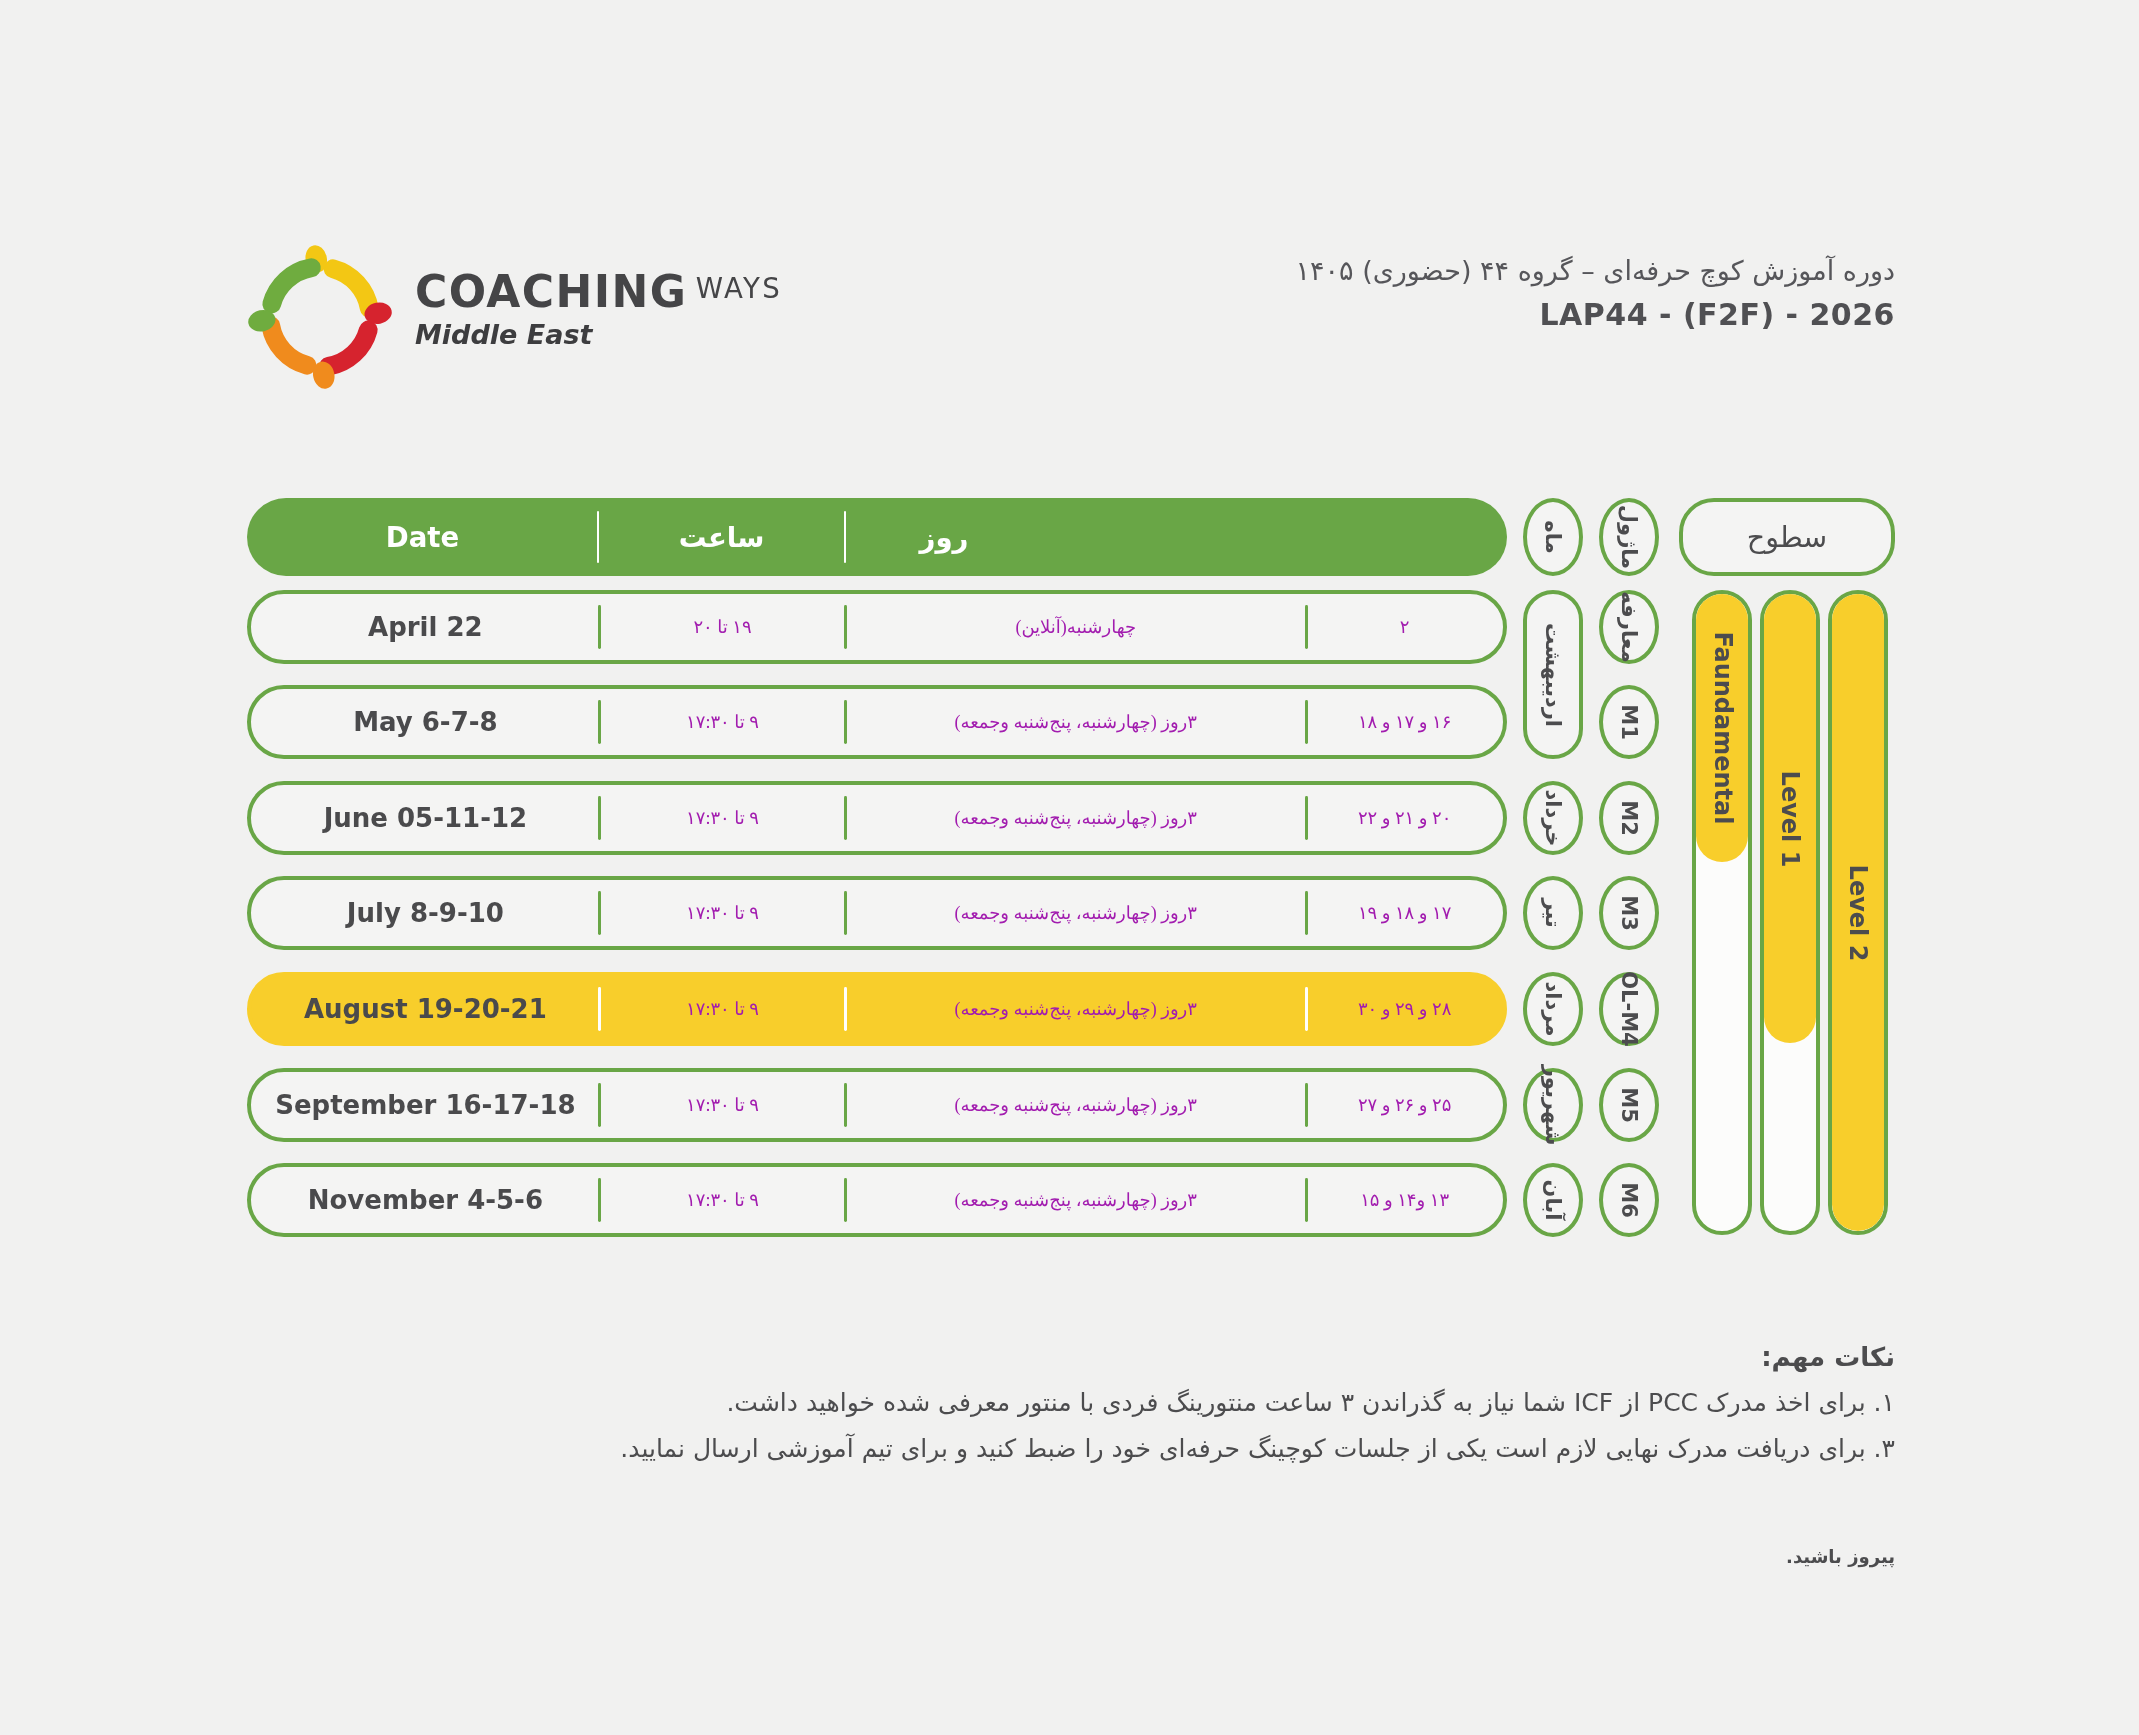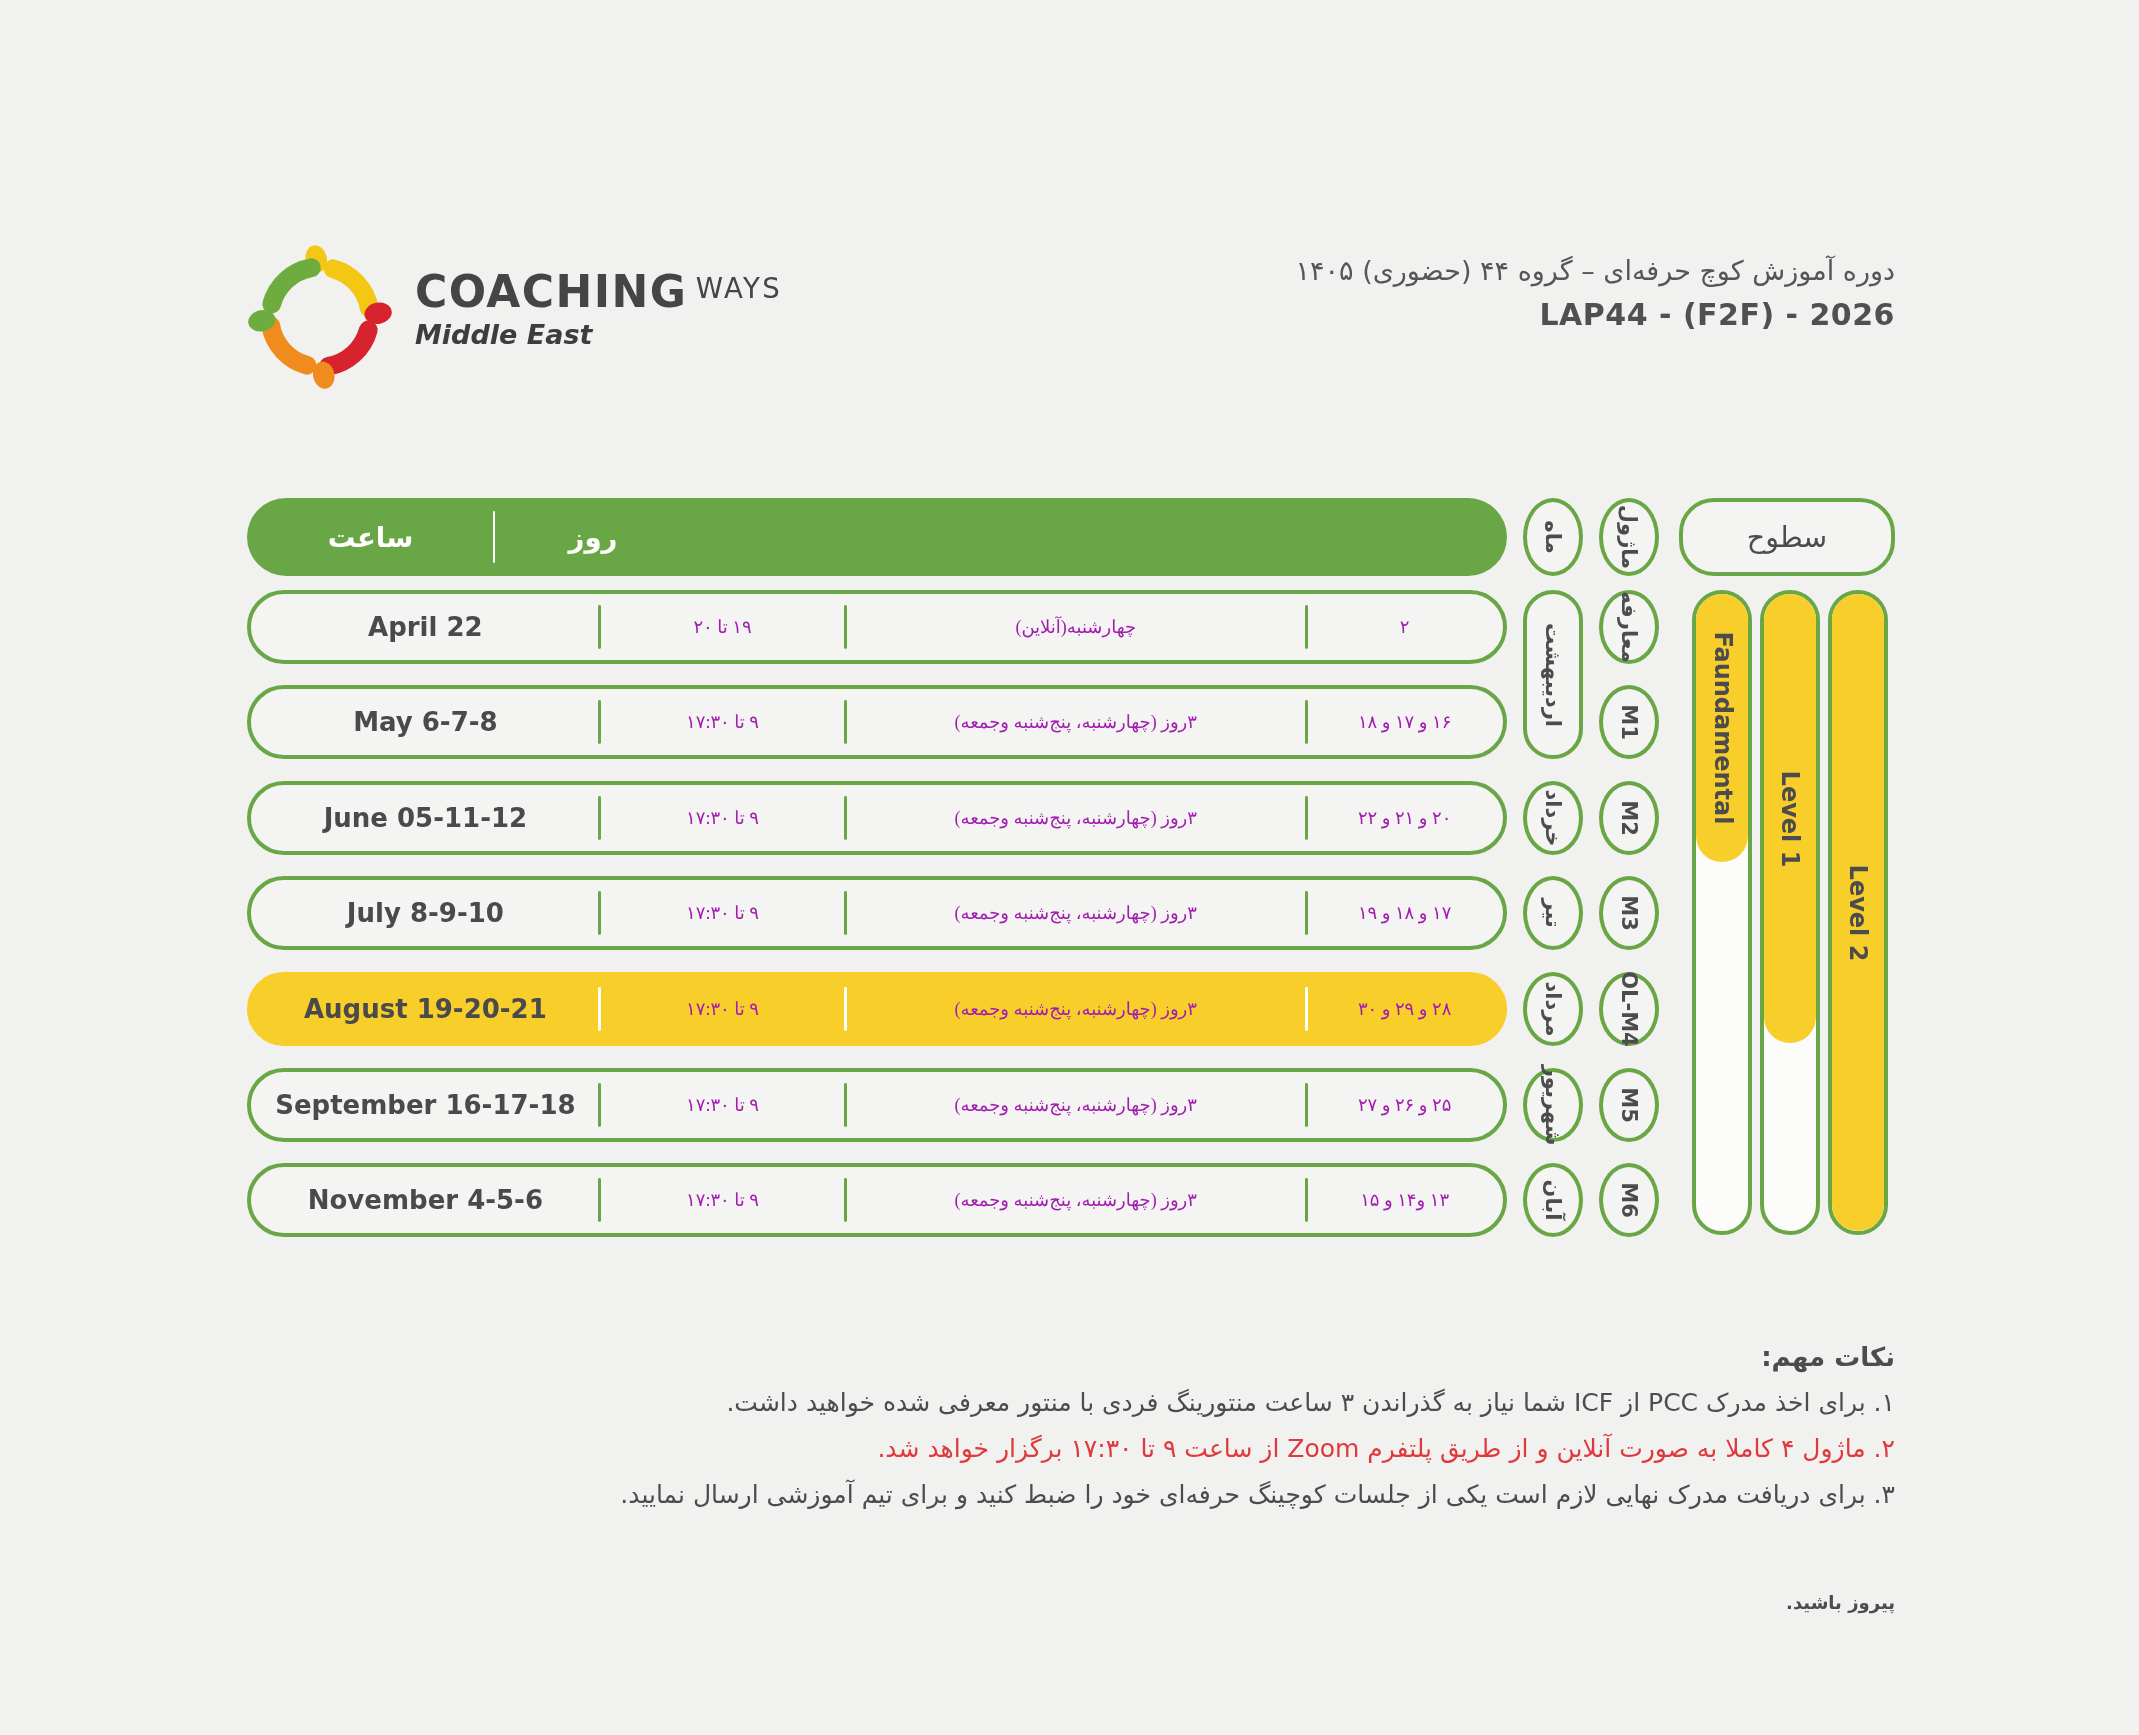--- a/index.html
+++ b/index.html
@@ -107,20 +107,21 @@
     </div>
     <div class="brand-sub">Middle East</div>
   </div>
 
   <div class="title-block">
     <div class="title-fa">دوره آموزش کوچ حرفه‌ای – گروه ۴۴ (حضوری) ۱۴۰۵</div>
     <div class="title-en">LAP44 - (F2F) - 2026</div>
   </div>
 
   <div class="t-head">
+    <div class="cell w-date has-div">Date</div>
     <div class="cell w-time fa has-div">ساعت</div>
     <div class="cell w-day fa">روز</div>
   </div>
 
   <div class="oval hdr" style="left:1523px">
     <span class="vtext">ماه</span>
   </div>
   <div class="oval hdr" style="left:1599px">
     <span class="vtext">ماژول</span>
   </div>
@@ -228,19 +229,18 @@
     <div class="level-fill" style="height: 100%;">
       <span class="vtext ltr">Level 2</span>
     </div>
   </div>
     </div>
 
   <div class="notes">
     <div class="heading">نکات مهم:</div>
     <div id="note-items">
         <div class="note-line">۱. برای اخذ مدرک PCC از ICF شما نیاز به گذراندن ۳ ساعت منتورینگ فردی با منتور معرفی شده خواهید داشت.</div>
-        <div class="note-line red">۲. ماژول ۴ کاملا به صورت آنلاین و از طریق پلتفرم Zoom از ساعت ۹ تا ۱۷:۳۰ برگزار خواهد شد.</div>
         <div class="note-line">۳. برای دریافت مدرک نهایی لازم است یکی از جلسات کوچینگ حرفه‌ای خود را ضبط کنید و برای تیم آموزشی ارسال نمایید.</div>
       </div>
     <div class="closing">پیروز باشید.</div>
   </div>
 </div>
 
 
 </body></html>

